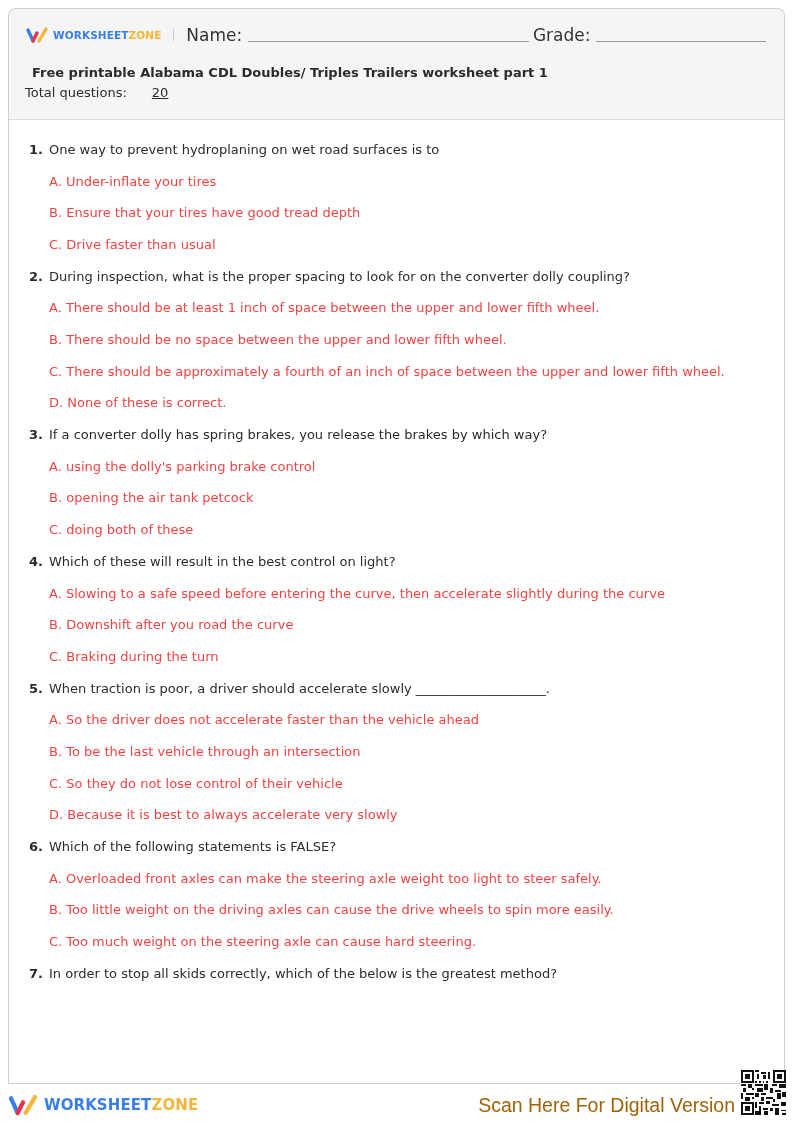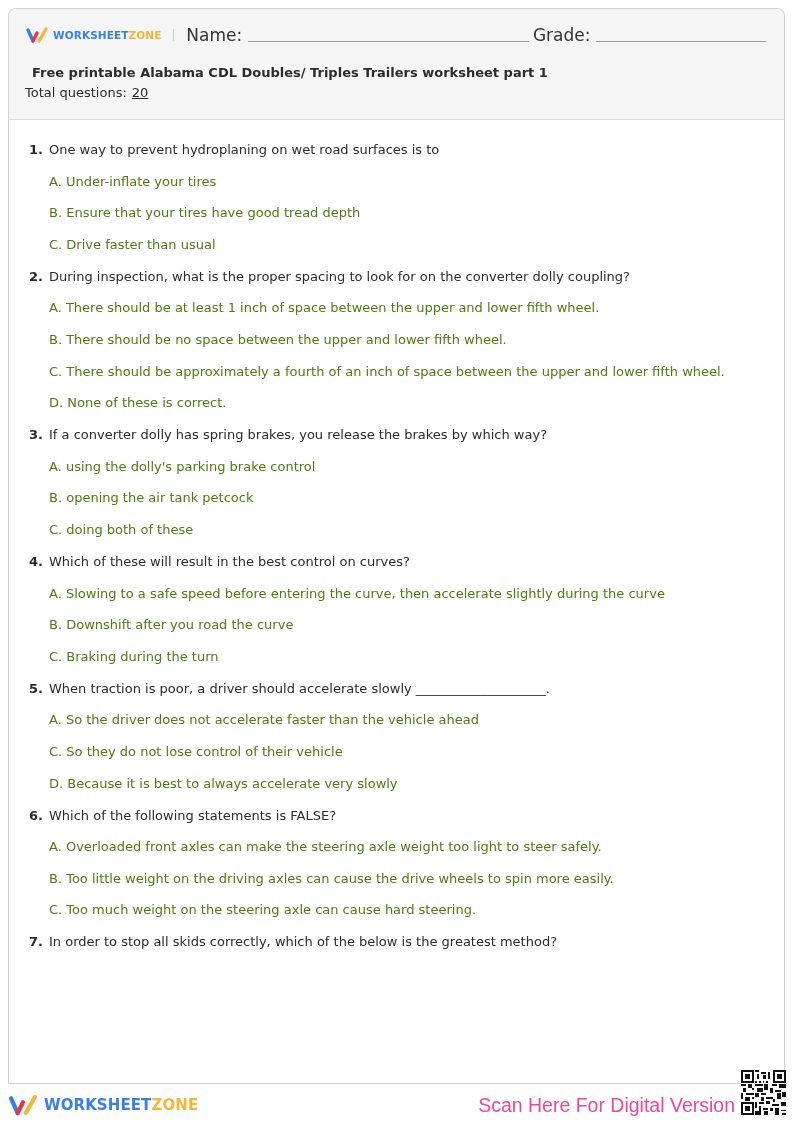--- a/index.html
+++ b/index.html
@@ -24,33 +24,33 @@
   .logo-text .w1 { color: #3b7fe6; margin-top: 13px; }
   .logo-text .w2 { color: #f4b63a; margin-top: 8px; }
   .sep { width: 1px; height: 12px; background: #c9c9c9; margin: 0 12px; }
   .field-label { font-size: 17px; color: #333; }
   .name-line { width: 298px; height: 1px; background: #9a9a9a; margin-left: 6px; margin-top: 12px; }
   .grade-label { margin-left: 4px; }
   .grade-line { width: 180px; height: 1px; background: #9a9a9a; margin-left: 6px; margin-top: 12px; }
 
   .title { position: absolute; left: 16px; top: 56px; font-size: 13px; font-weight: bold; color: #2b2b2b; margin-left: 7px; }
   .total { position: absolute; left: 16px; top: 76px; font-size: 13px; color: #2b2b2b; }
-  .total .num { margin-left: 5px; text-decoration: underline; }
+  .total .num { margin-left: 25px; text-decoration: underline; }
 
   .questions { position: absolute; left: 20px; top: 132px; width: 750px; }
   .q { margin-bottom: 14px; }
   .q-row { display: flex; font-size: 13px; line-height: 18px; color: #2b2b2b; }
   .q-num { width: 20px; font-weight: bold; }
   .opts { margin-left: 20px; }
-  .opt { font-size: 13px; line-height: 18px; margin-top: 13.6px; color: #4d7c0f; }
+  .opt { font-size: 13px; line-height: 18px; margin-top: 13.6px; color: #ef4444; }
 
   .footer-logo { position: absolute; left: 6px; top: 1093px; display: flex; align-items: center; }
   .footer-logo .logo-mark { width: 34px; height: 24px; }
   .footer-logo .logo-text { font-size: 15px; margin-left: 4px; }
-  .scan { position: absolute; right: 58px; top: 1094px; font-family: "Liberation Sans", sans-serif; font-size: 19.5px; color: #ec4899; }
+  .scan { position: absolute; right: 58px; top: 1094px; font-family: "Liberation Sans", sans-serif; font-size: 19.5px; color: #a16207; }
   .qr { position: absolute; left: 741px; top: 1070px; width: 45px; height: 45px; }
 </style>
 </head>
 <body>
 
 <div class="sheet">
   <div class="header">
     <div class="brand-row">
       <div class="logo">
         <svg class="logo-mark" viewBox="0 0 24 18">
@@ -103,35 +103,36 @@
         </div>
         <div class="opts">
           <div class="opt">A. using the dolly's parking brake control</div>
           <div class="opt">B. opening the air tank petcock</div>
           <div class="opt">C. doing both of these</div>
         </div>
       </div>
       <div class="q">
         <div class="q-row">
           <span class="q-num">4.</span>
-          <span>Which of these will result in the best control on curves?</span>
+          <span>Which of these will result in the best control on light?</span>
         </div>
         <div class="opts">
           <div class="opt">A. Slowing to a safe speed before entering the curve, then accelerate slightly during the curve</div>
           <div class="opt">B. Downshift after you road the curve</div>
           <div class="opt">C. Braking during the turn</div>
         </div>
       </div>
       <div class="q">
         <div class="q-row">
           <span class="q-num">5.</span>
           <span>When traction is poor, a driver should accelerate slowly ____________________.</span>
         </div>
         <div class="opts">
           <div class="opt">A. So the driver does not accelerate faster than the vehicle ahead</div>
+          <div class="opt">B. To be the last vehicle through an intersection</div>
           <div class="opt">C. So they do not lose control of their vehicle</div>
           <div class="opt">D. Because it is best to always accelerate very slowly</div>
         </div>
       </div>
       <div class="q">
         <div class="q-row">
           <span class="q-num">6.</span>
           <span>Which of the following statements is FALSE?</span>
         </div>
         <div class="opts">

